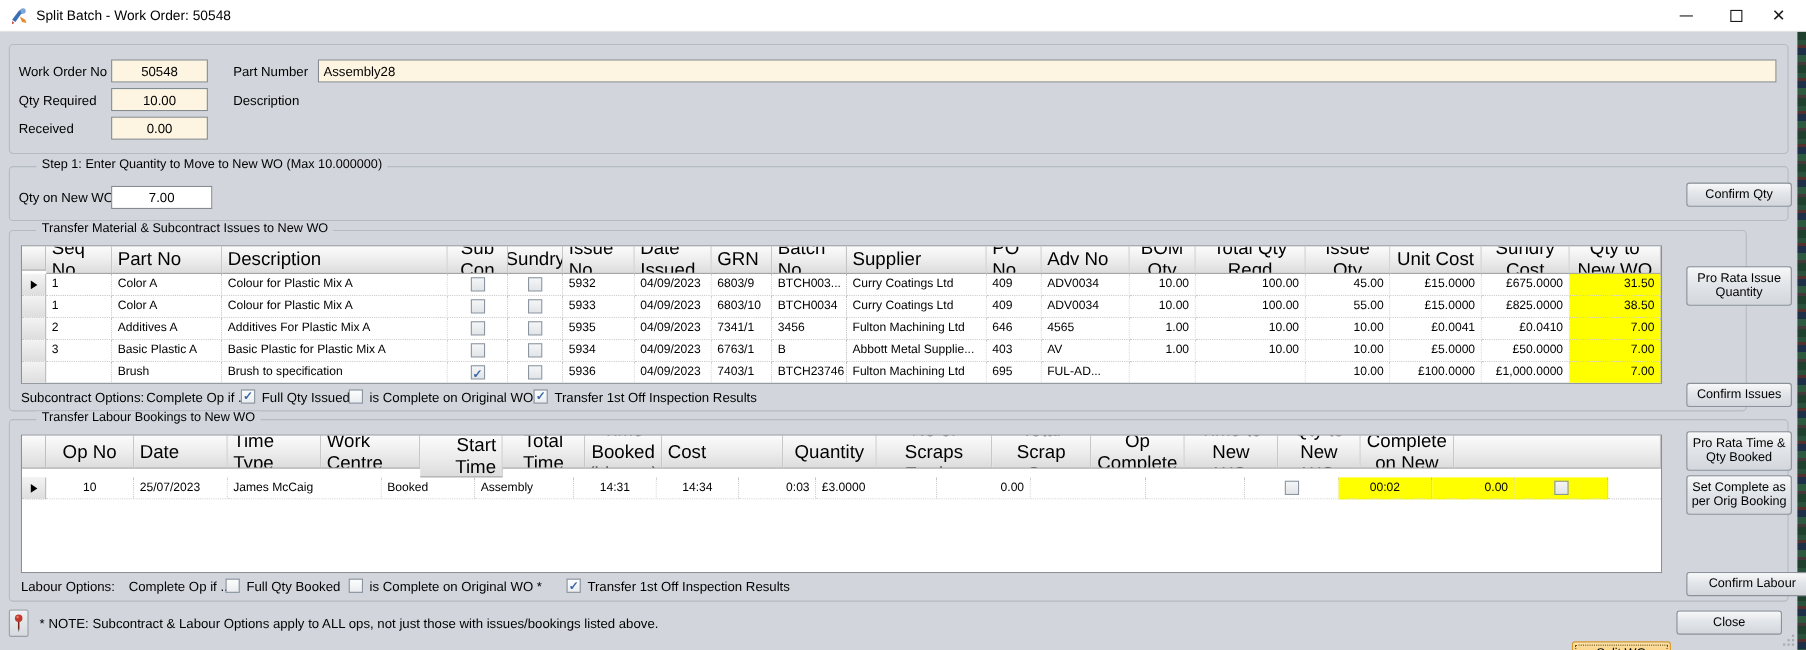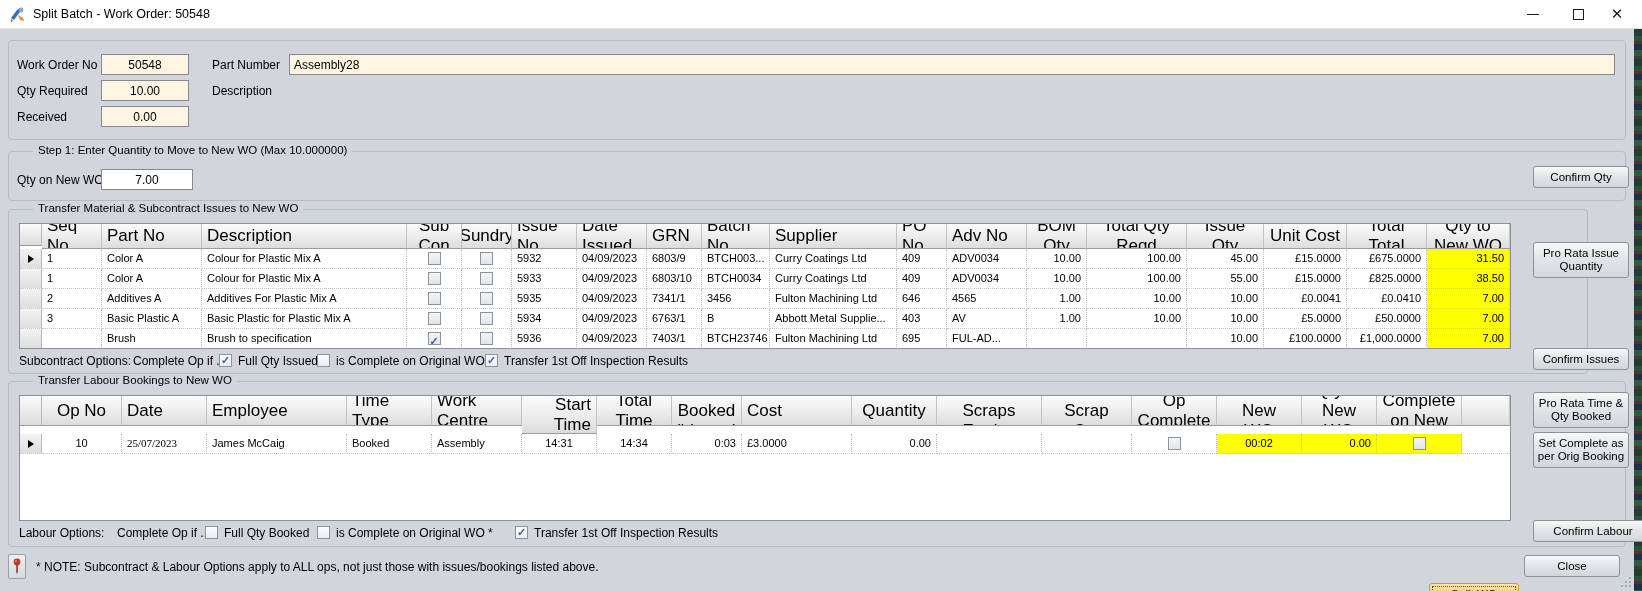--- a/index.html
+++ b/index.html
@@ -128,21 +128,21 @@
             <div class="gh l" style="width: 70px; height: 22px;">Date Issued</div>
             <div class="gh l" style="width: 55px; height: 22px;">GRN</div>
             <div class="gh l" style="width: 68px; height: 22px;">Batch No</div>
             <div class="gh l" style="width: 127px; height: 22px;">Supplier</div>
             <div class="gh l" style="width: 50px; height: 22px;">PO No</div>
             <div class="gh l" style="width: 80px; height: 22px;">Adv No</div>
             <div class="gh c" style="width: 60px; height: 22px;">BOM Qty</div>
             <div class="gh c" style="width: 100px; height: 22px;">Total Qty Reqd</div>
             <div class="gh c" style="width: 77px; height: 22px;">Issue Qty</div>
             <div class="gh c" style="width: 83px; height: 22px;">Unit Cost</div>
-            <div class="gh c" style="width: 80px; height: 22px;">Total Total</div>
+            <div class="gh c" style="width: 80px; height: 22px;">Sundry Cost</div>
             <div class="gh c" style="width: 83px; height: 22px;">Qty to New WO</div>
             <div class="gh" style="flex: 1 1 0%; height: 22px;"></div>
           </div>
           <div class="grid-row">
             <div class="selcell" style="width: 22px; height: 20px;">
               <span class="arrow"></span>
             </div>
             <div class="gc l" style="width: 60px;">1</div>
             <div class="gc l" style="width: 100px;">Color A</div>
             <div class="gc l" style="width: 205px;">Colour for Plastic Mix A</div>
@@ -286,21 +286,20 @@
       <span class="opt-label" style="left:495px; top:144px;">Transfer 1st Off Inspection Results</span>
     </div>
 
     <div class="groupbox" style="left:8px; top:352px; width:1618px; height:166px;">
       <span class="legend">Transfer Labour Bookings to New WO</span>
       <div class="grid" id="labour-grid" style="left:10px; top:13px; width:1492px; height:126px;">
           <div class="grid-header">
             <div class="selcell hdr" style="width: 22px; height: 30px;"></div>
             <div class="gh c" style="width: 80px; height: 30px;">Op No</div>
             <div class="gh l" style="width: 85px; height: 30px;">Date</div>
-            <div class="gh l" style="width: 140px; height: 30px;">Employee</div>
             <div class="gh l" style="width: 85px; height: 30px;">Time Type</div>
             <div class="gh l" style="width: 90px; height: 30px;">Work Centre</div>
             <div class="gh c" style="width: 75px; height: 38px; text-align: right;">Start Time</div>
             <div class="gh c" style="width: 75px; height: 30px;">Total Time</div>
             <div class="gh c" style="width: 70px; height: 30px;">Time Booked
 (hh:mm)</div>
             <div class="gh l" style="width: 110px; height: 30px;">Cost</div>
             <div class="gh c" style="width: 85px; height: 30px;">Quantity</div>
             <div class="gh c" style="width: 105px; height: 30px;">No of Scraps
 Entries</div>
@@ -313,21 +312,21 @@
 WO</div>
             <div class="gh c" style="width: 85px; height: 30px;">Op Complete
 on New WO</div>
             <div class="gh" style="flex: 1 1 0%; height: 30px;"></div>
           </div>
           <div class="grid-row">
             <div class="selcell" style="width: 22px; height: 20px;">
               <span class="arrow"></span>
             </div>
             <div class="gc c" style="width: 80px;">10</div>
-            <div class="gc l" style="width: 85px; font-family: Liberation Serif, serif;">25/07/2023</div>
+            <div class="gc l" style="width: 85px;">25/07/2023</div>
             <div class="gc l" style="width: 140px;">James McCaig</div>
             <div class="gc l" style="width: 85px;">Booked</div>
             <div class="gc l" style="width: 90px;">Assembly</div>
             <div class="gc c" style="width: 75px;">14:31</div>
             <div class="gc c" style="width: 75px;">14:34</div>
             <div class="gc r" style="width: 70px;">0:03</div>
             <div class="gc l" style="width: 110px;">£3.0000</div>
             <div class="gc r" style="width: 85px;">0.00</div>
             <div class="gc l" style="width: 105px;"></div>
             <div class="gc l" style="width: 90px;"></div>

